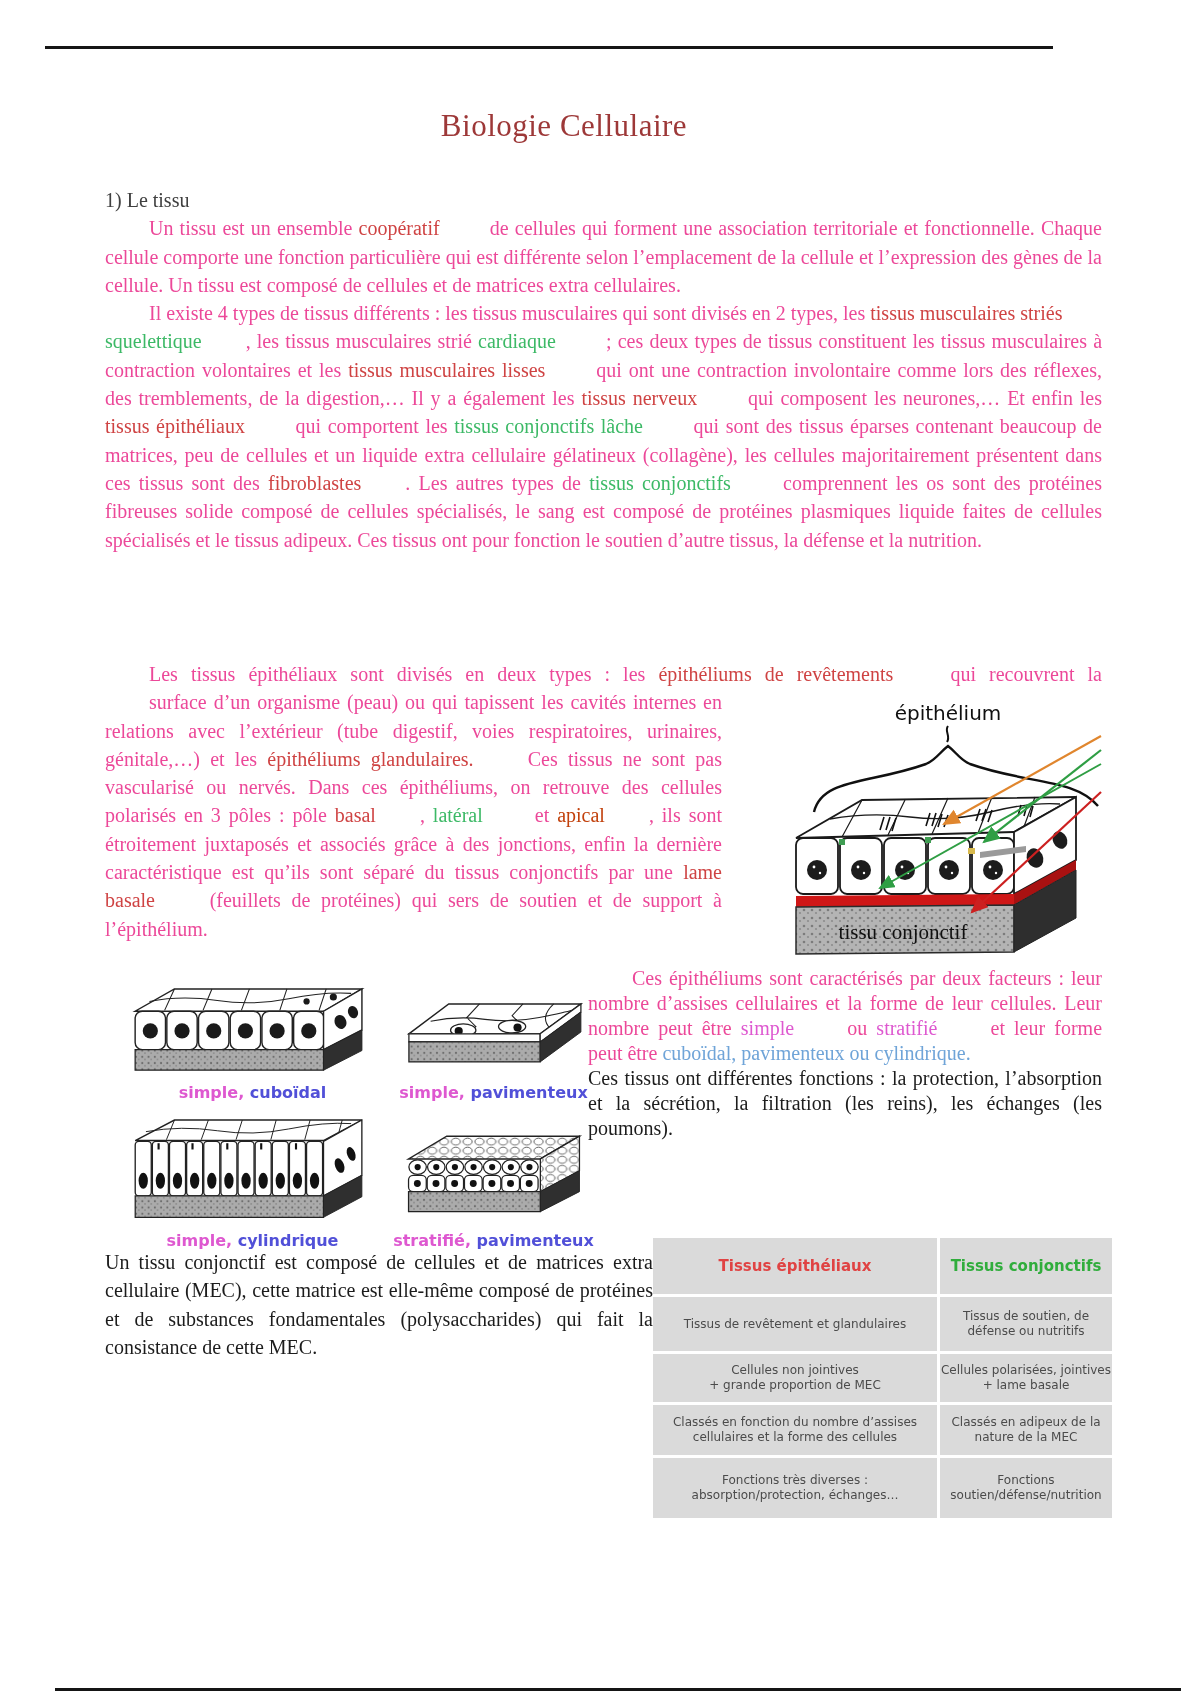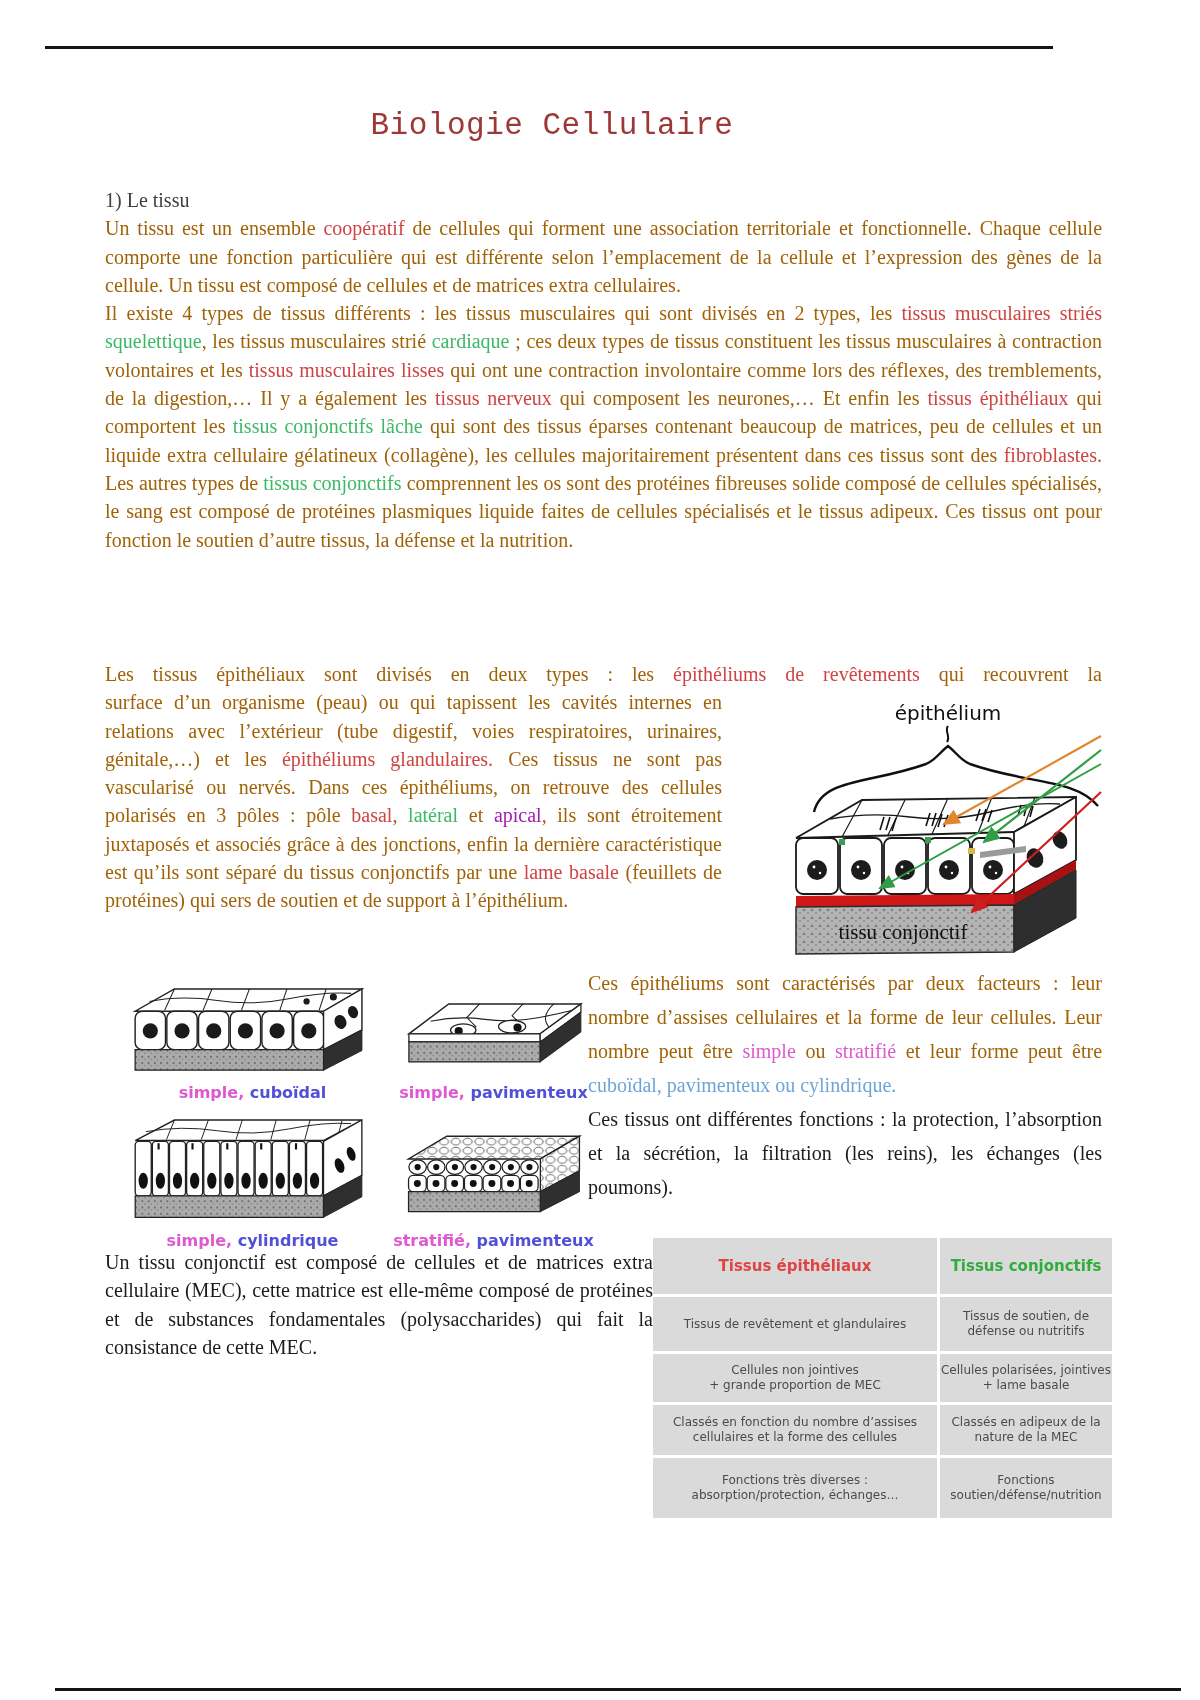--- a/index.html
+++ b/index.html
@@ -1,50 +1,50 @@
 <!DOCTYPE html>
 <html><head>
 <meta charset="utf-8">
 <style>
   html,body{margin:0;padding:0;background:#e8e8e8;}
   .page{position:relative;width:1200px;height:1700px;background:#ffffff;margin:0 auto;overflow:hidden;
         font-family:"Liberation Serif",serif;color:#1c1c1c;}
   .rule{position:absolute;height:3px;background:#151515;}
   .rule-top{left:45px;top:46px;width:1008px;}
   .rule-bottom{left:55px;top:1688px;width:1126px;}
-  .title{position:absolute;left:0;top:108px;width:1104px;text-align:center;
-         font-size:31px;color:#9d3838;letter-spacing:.5px;font-family:Liberation Mono, monospace;}
+  .title{position:absolute;left:12px;top:108px;width:1104px;text-align:center;
+         font-size:31px;color:#9d3838;letter-spacing:.5px;}
   .colA{position:absolute;left:105px;top:186px;width:997px;font-size:20px;line-height:28.3px;}
   .heading-green{color:#404040;}
   .just{text-align:justify;}
   p{margin:0;}
   .colB{position:absolute;left:105px;top:660px;width:997px;font-size:20px;line-height:28.3px;}
   .intro-line{text-align:justify;text-align-last:justify;}
   .epi-fig{float:right;width:372px;height:280px;padding-top:12px;margin-left:8px;position:relative;}
   .epi-fig svg{display:block;}
   .colC{position:absolute;left:105px;top:960px;width:997px;}
-  .rightcol{position:absolute;left:483px;top:6px;width:514px;font-size:20px;line-height:34px;}
+  .rightcol{position:absolute;left:483px;top:6px;width:514px;font-size:20px;line-height:25px;}
   .leftcol{position:absolute;left:0;top:20px;width:482px;display:grid;
            grid-template-columns:295px 187px;grid-row-gap:10px;}
   .diag-cell{display:flex;flex-direction:column;justify-content:flex-end;align-items:center;}
   .diag-label{font-family:"DejaVu Sans",sans-serif;font-weight:bold;font-size:16px;margin-top:3px;white-space:nowrap;}
   .colD{position:absolute;left:105px;top:1248px;width:548px;font-size:20px;line-height:28.3px;}
   .tbl{position:absolute;left:653px;top:1238px;display:grid;
        grid-template-columns:284px 172px;grid-template-rows:56px 54px 48px 50px 60px;
        grid-gap:3px;background:#ffffff;}
   .tcell{background:#dadada;display:flex;flex-direction:column;justify-content:center;align-items:center;
          text-align:center;font-family:"DejaVu Sans",sans-serif;font-size:12px;line-height:15px;
          color:#4b4b4b;padding:2px;}
   .tcell div{white-space:nowrap;}
   .thead{font-size:15px;font-weight:bold;}
   
-  .c-ink{color:#a16207;}
+  .c-ink{color:#ec4899;margin-left:44px;}
   .c-red{color:#cf4343;}
   .c-green{color:#3cb966;}
-  .c-orange{color:#a21caf;}
+  .c-orange{color:#c2410c;}
   .c-magenta{color:#de58d0;}
   .c-blue{color:#5150d8;text-align:center;}
   .c-lblue{color:#6fa4d8;}
   .c-tred{color:#e04343;}
   .c-tgreen{color:#30ad3c;}
 </style>
 </head>
 <body>
 
 <div class="page">

